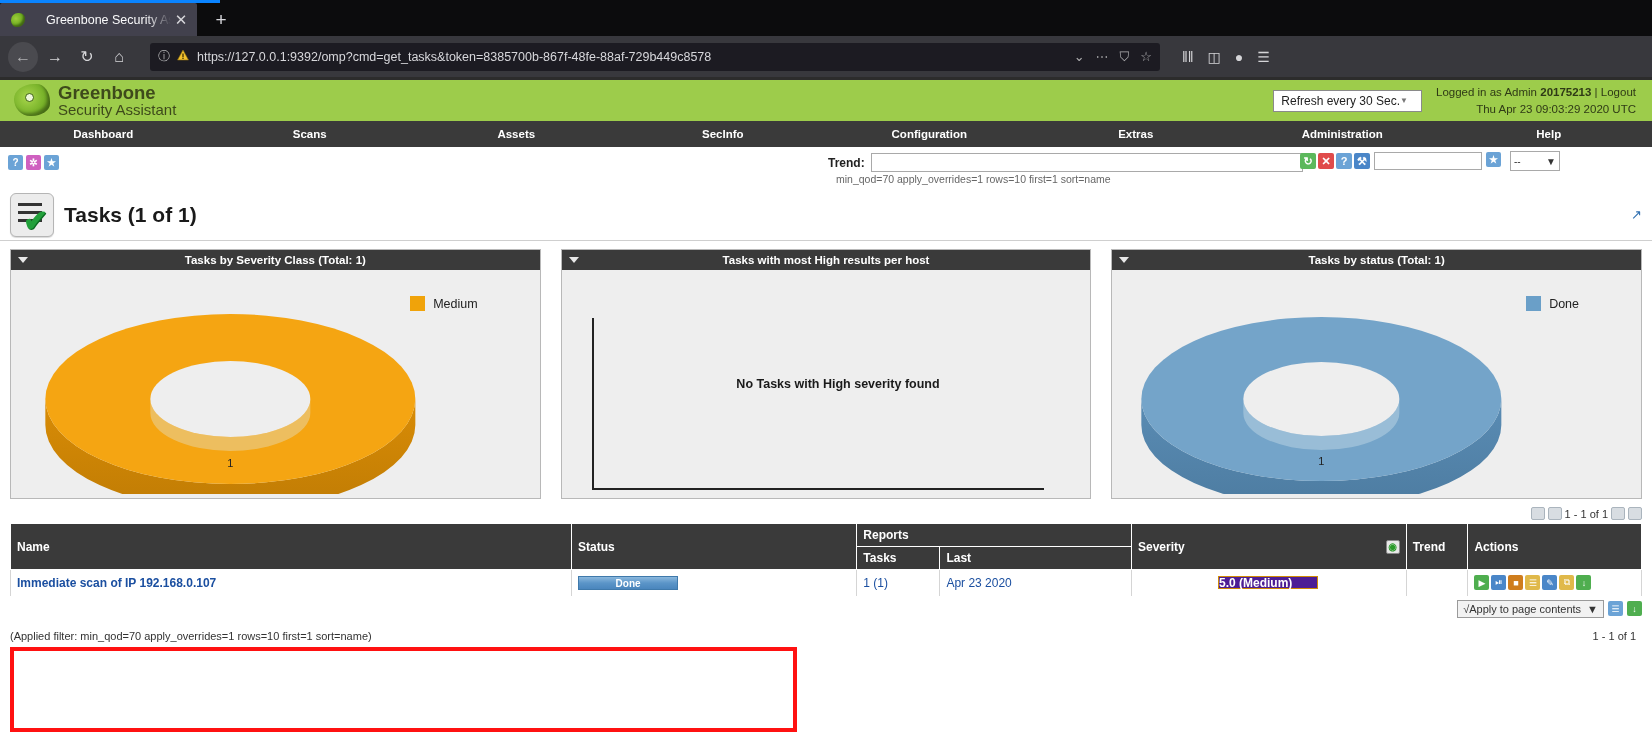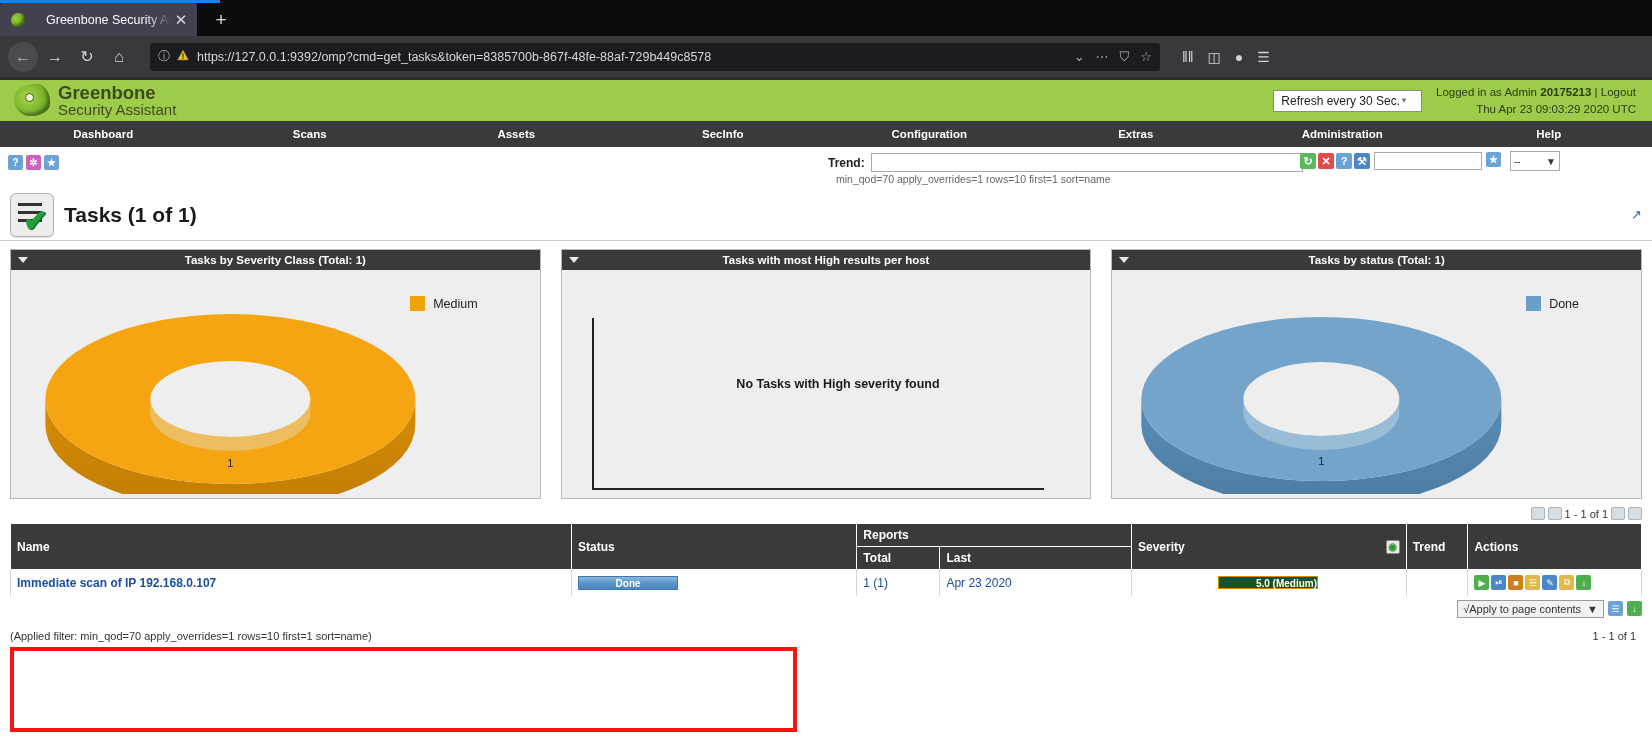--- a/index.html
+++ b/index.html
@@ -187,22 +187,22 @@
     border-left: 1px solid #d5d5d5; border-right: 1px solid #d5d5d5; height: 26px;
   }
   .link { color: #1b4fa0; font-weight: bold; text-decoration: none; }
   .link-plain { color: #1b4fa0; text-decoration: none; }
   .status-pill {
     display: inline-block; width: 100px; height: 14px; line-height: 14px; text-align: center;
     background: linear-gradient(to bottom, #8bb8dd 0%, #5b95c8 50%, #4a86bd 100%);
     color: #fff; font-size: 10px; font-weight: bold; border: 1px solid #3f79ab;
   }
   .sev-bar {
-    display: inline-block; width: 100px; height: 13px; line-height: 13px; text-align: right;
-    background: #14532d; color: #fff; font-size: 10px; font-weight: bold;
+    display: inline-block; width: 100px; height: 13px; line-height: 13px; text-align: left;
+    background: #4c1d95; color: #fff; font-size: 12px; font-weight: bold;
     border: 1px solid #cf8a06; margin-left: 80px;
   }
   .act-icons { display: flex; gap: 2px; justify-content: flex-start; }
   .aico { width: 15px; height: 15px; border-radius: 2px; font-size: 9px; color: #fff;
     display: flex; align-items: center; justify-content: center; }
   .aico.play { background: #4fae4f; }
   .aico.pause { background: #4a86c8; }
   .aico.stop { background: #cf7d1d; }
   .aico.trash { background: #e0b94a; }
   .aico.edit { background: #4a86c8; }
@@ -458,21 +458,21 @@
           <th rowspan="2">
             <span style="display:flex;align-items:center;justify-content:space-between">
               <span>Severity</span>
               <span class="sev-head-ico">◉</span>
             </span>
           </th>
           <th rowspan="2">Trend</th>
           <th rowspan="2">Actions</th>
         </tr>
         <tr>
-          <th>Total</th>
+          <th>Tasks</th>
           <th>Last</th>
         </tr>
         <tr>
           <td>
             <a href="#" class="link">Immediate scan of IP 192.168.0.107</a>
           </td>
           <td>
             <span class="status-pill">Done</span>
           </td>
           <td>

